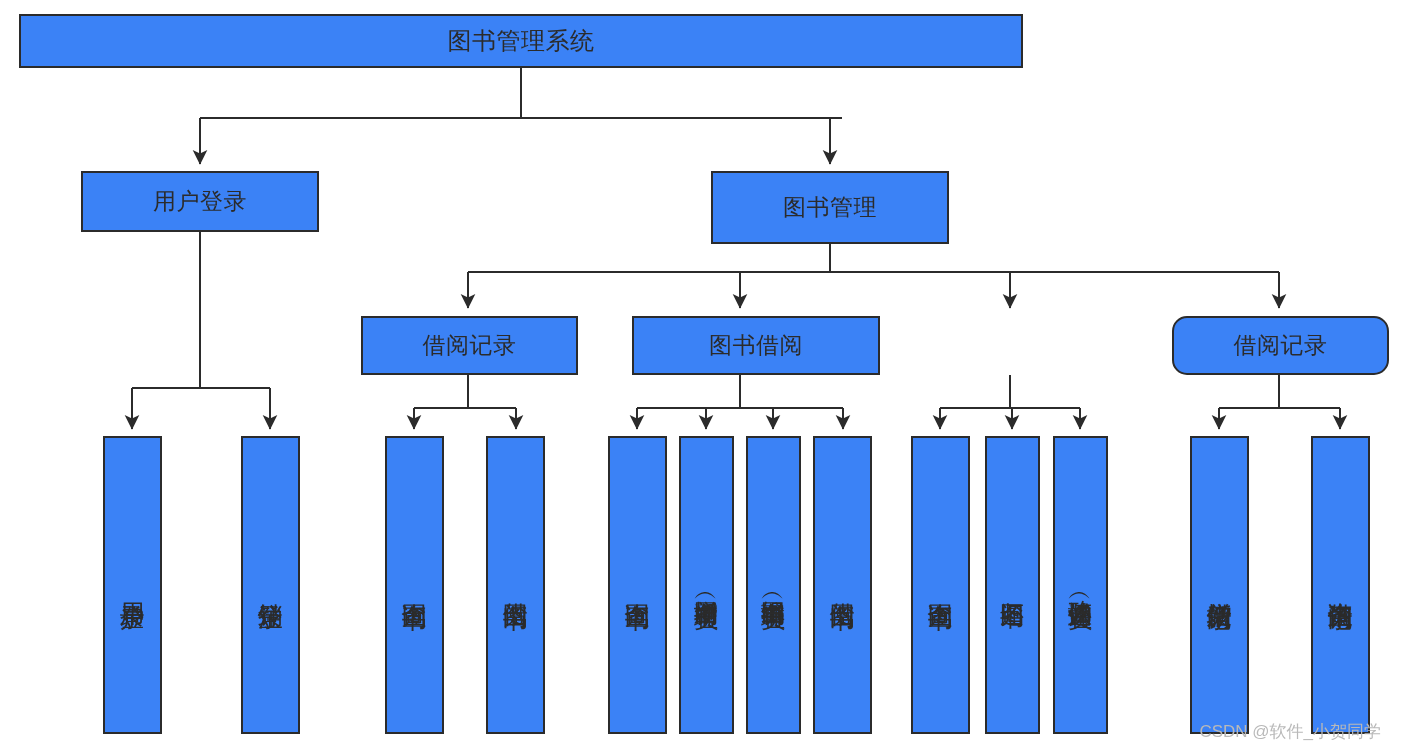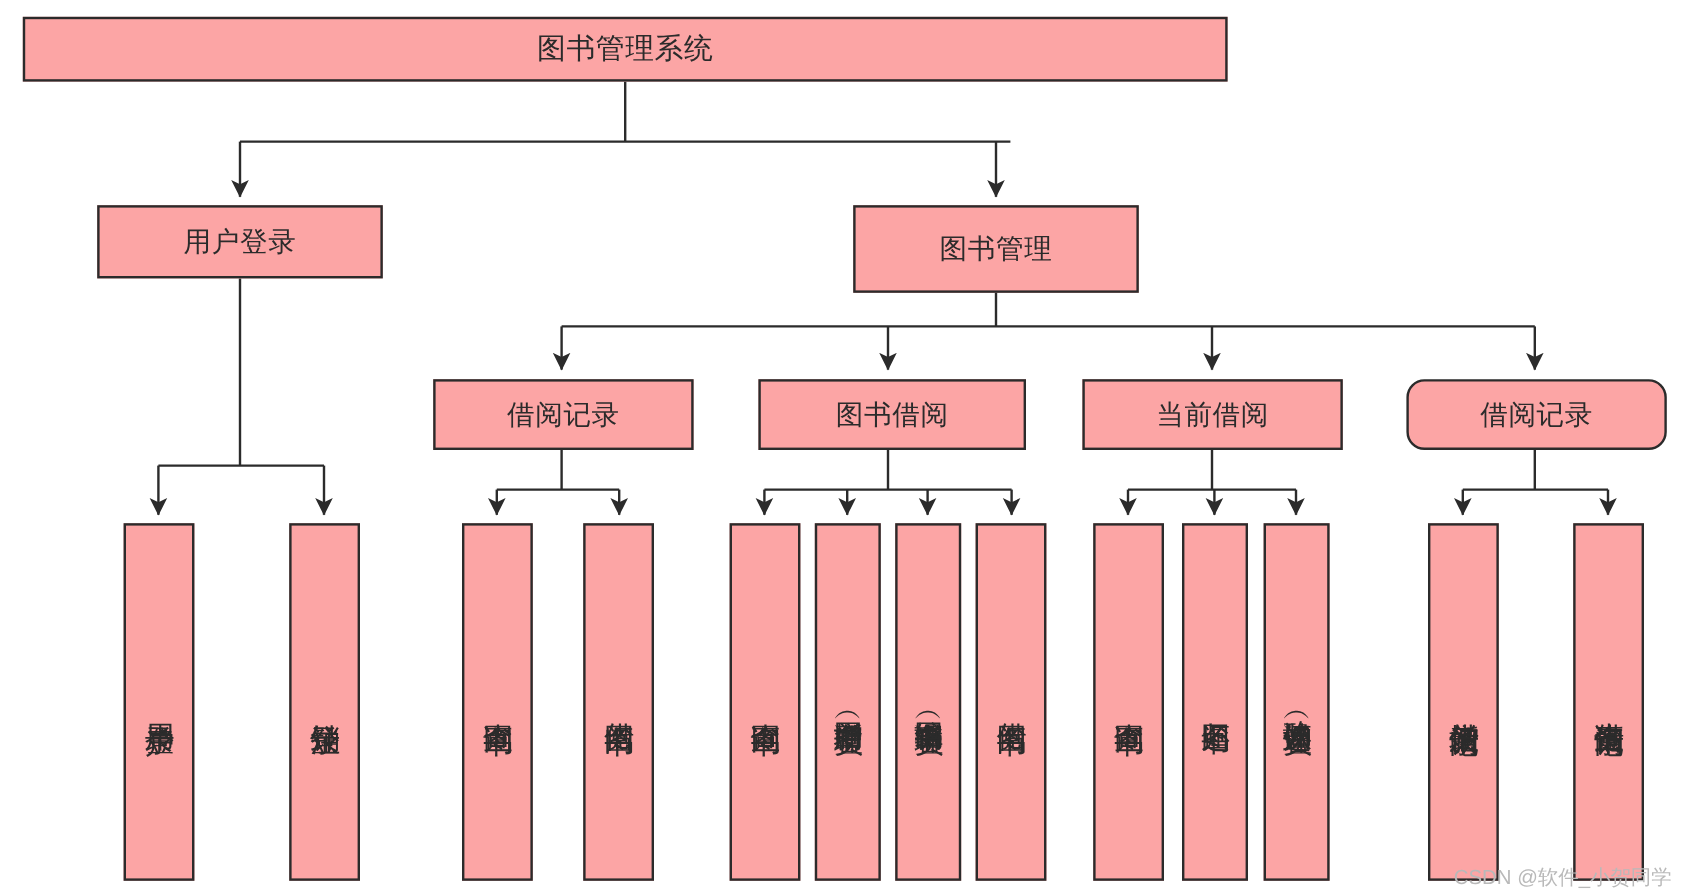--- a/index.html
+++ b/index.html
@@ -21,21 +21,21 @@
     position: absolute;
     left: 0;
     top: 0;
     width: 1405px;
     height: 747px;
     pointer-events: none;
   }
   .node {
     position: absolute;
     box-sizing: border-box;
-    background: #fca5a5;
+    background: #3b82f6;
     border: 2px solid #2b2b2b;
     display: flex;
     align-items: center;
     justify-content: center;
     color: #2b2b2b;
   }
   .node .label {
     display: block;
     text-align: center;
     line-height: 1.12;
@@ -61,21 +61,21 @@
     font-size: 25px;
     line-height: 1.05;
     letter-spacing: 1px;
     max-height: 100%;
   }
   .node.v.narrow .label {
     font-size: 24px;
   }
   #watermark {
     position: absolute;
-    right: 12px;
+    right: 24px;
     bottom: 4px;
     font-size: 17px;
     color: #b9b9b9;
     white-space: nowrap;
     pointer-events: none;
   }
 </style>
 </head>
 <body>
 
@@ -150,25 +150,22 @@
   <div class="node h" style="left: 81px; top: 171px; width: 238px; height: 61px;">
     <span class="label">用户登录</span>
   </div>
   <div class="node h" style="left: 711px; top: 171px; width: 238px; height: 73px; align-items: center;">
     <span class="label">图书管理</span>
   </div>
 
   <div class="node h" style="left: 361px; top: 316px; width: 217px; height: 59px;">
     <span class="label">借阅记录</span>
   </div>
-  <div class="node h" style="left: 632px; top: 316px; width: 223px; height: 59px;">
+  <div class="node h" style="left: 632px; top: 316px; width: 248px; height: 59px;">
     <span class="label">图书借阅</span>
-  </div>
-  <div class="node h" style="left: 902px; top: 316px; width: 217px; height: 59px;">
-    <span class="label">当前借阅</span>
   </div>
   <div class="node h" style="left: 1172px; top: 316px; width: 217px; height: 59px; border-radius: 15px;">
     <span class="label">借阅记录</span>
   </div>
 
   <div class="node v" style="left: 103px; top: 436px; width: 59px; height: 298px;">
     <span class="label">用户登录</span>
   </div>
   <div class="node v" style="left: 241px; top: 436px; width: 59px; height: 298px;">
     <span class="label">注销登录</span>

